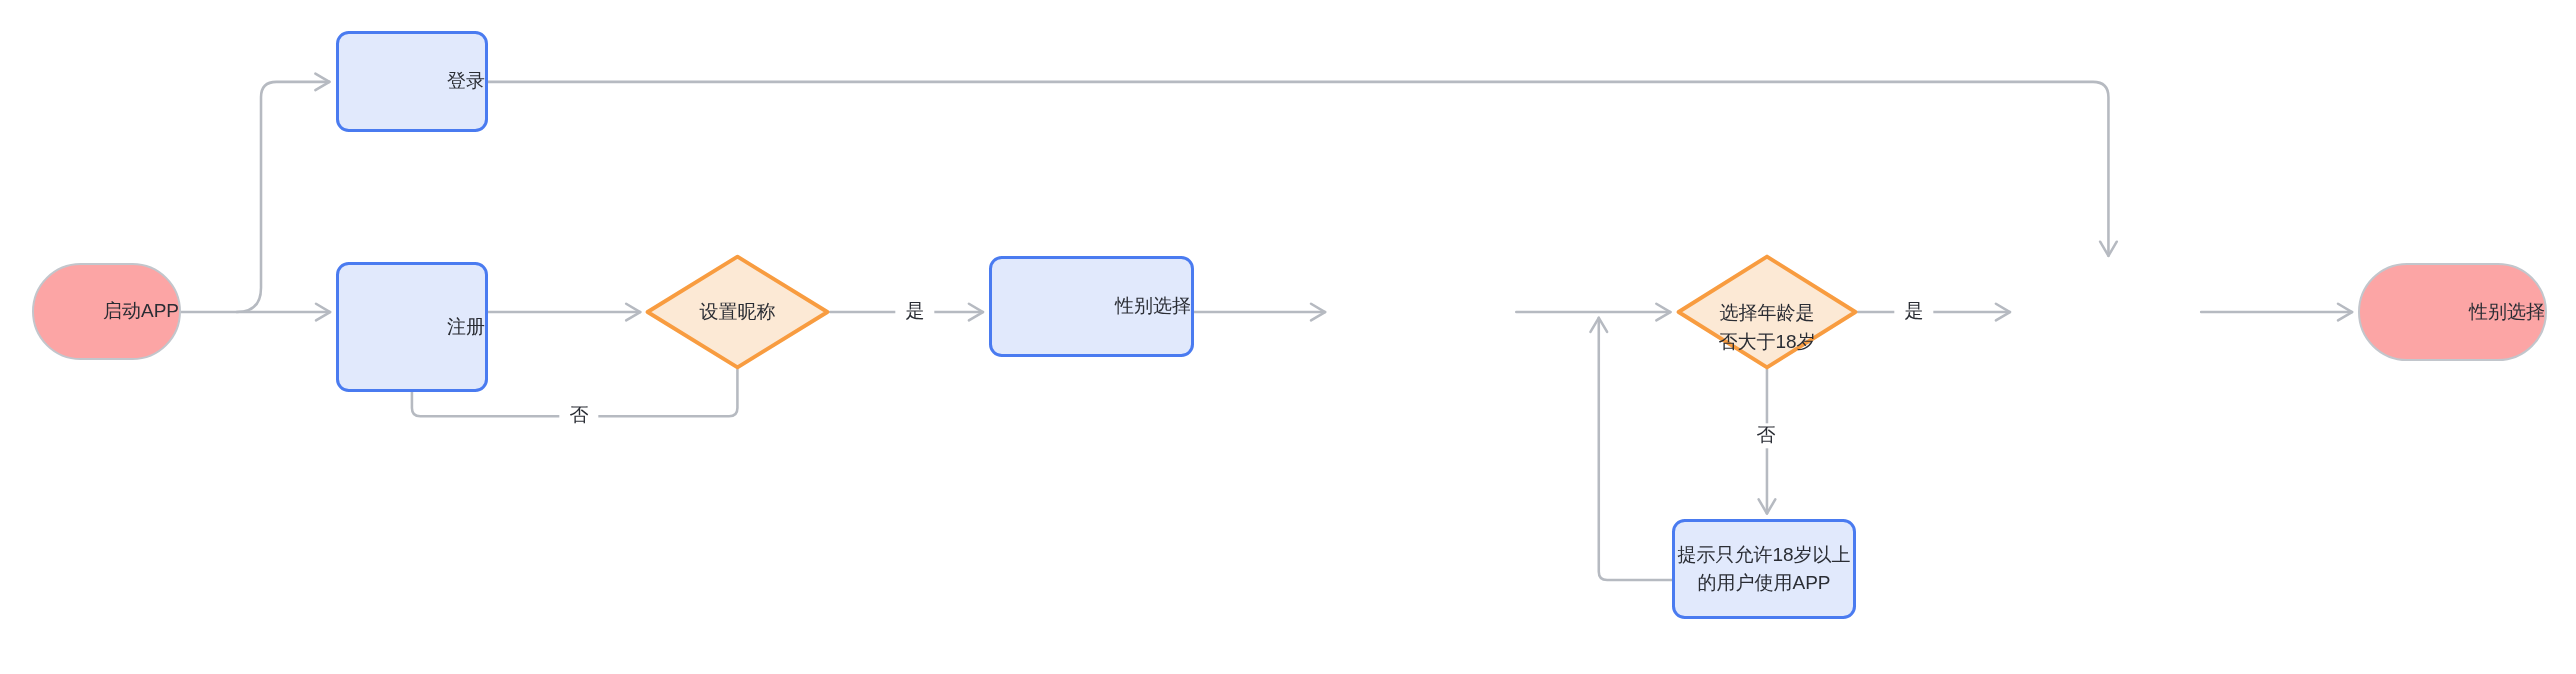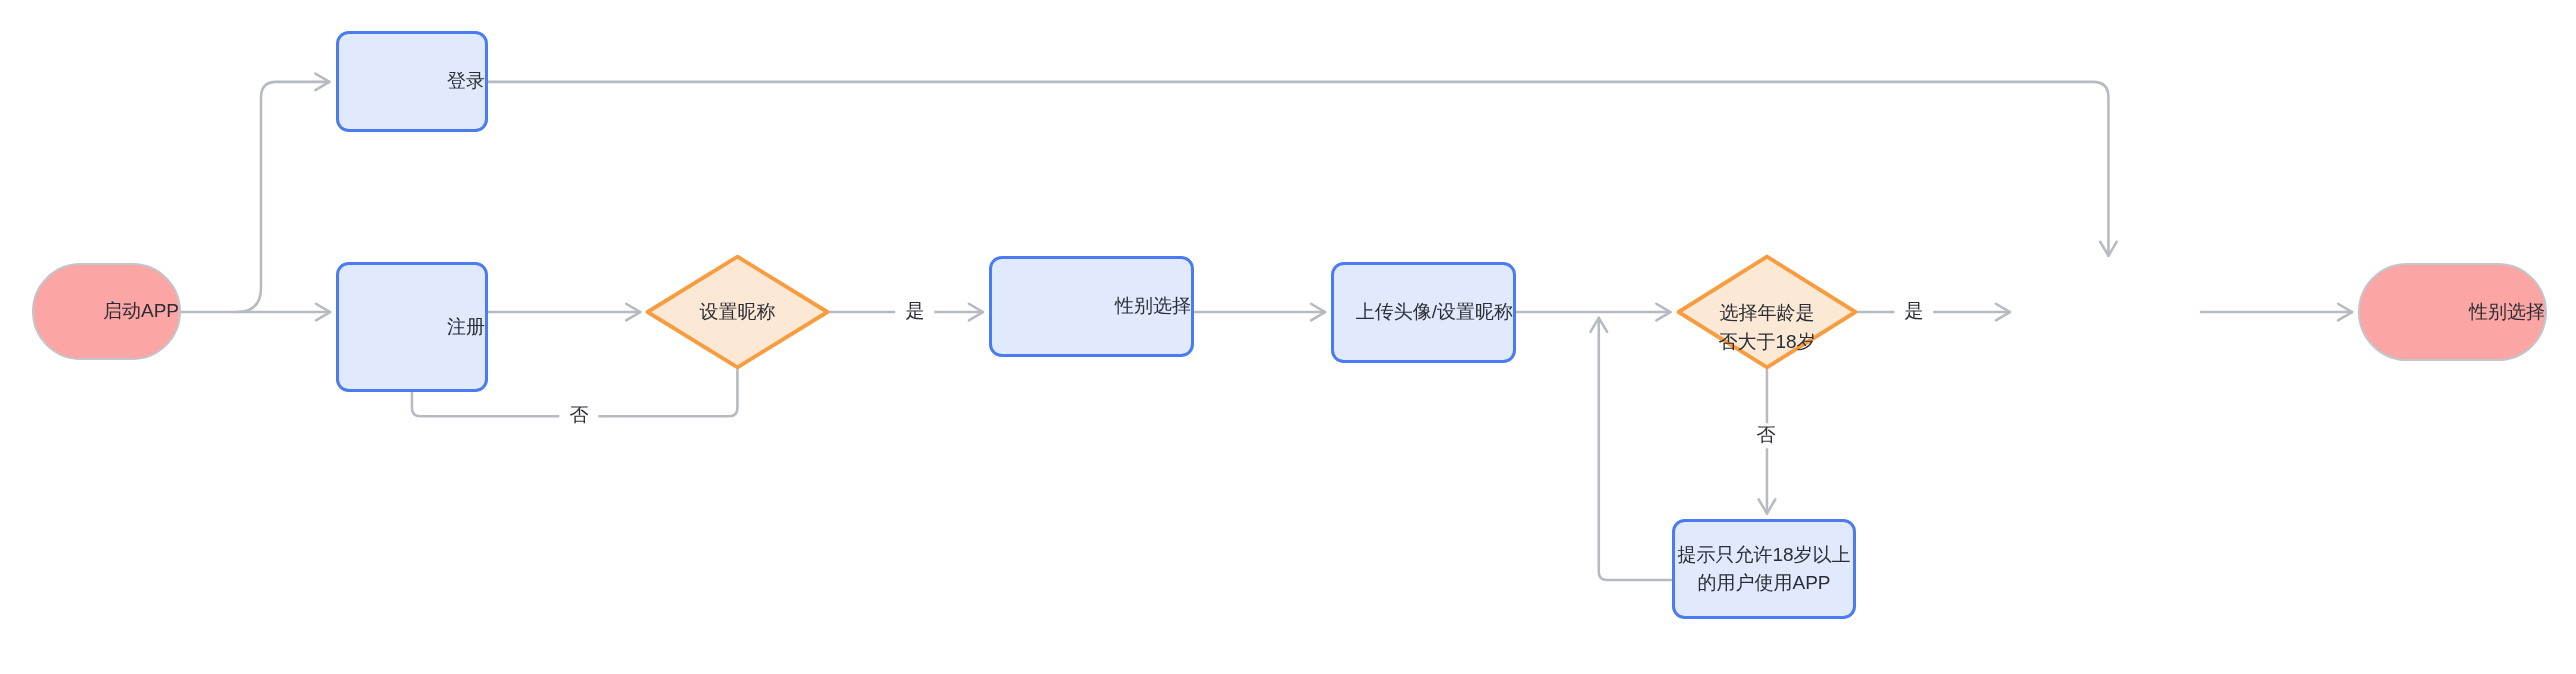--- a/index.html
+++ b/index.html
@@ -92,23 +92,20 @@
     </svg>
     <div class="dlabel">
       <span class="nowrap">设置昵称</span>
     </div>
   </div>
 
   <div class="node process" style="left:989px;top:256px;width:205px;height:101px;">
     <span class="nowrap">性别选择</span>
   </div>
 
-  <div class="node process" style="left:1331px;top:262px;width:185px;height:101px;">
-    <span class="nowrap">上传头像/设置昵称</span>
-  </div>
 
   <div class="diamond" style="left:1676px;top:254px;width:182px;height:116px;">
     <svg width="182" height="116" viewBox="0 0 284 181">
       <polygon points="142,4 280,90.5 142,177 4,90.5" fill="#fce9d5" stroke="#f89c40" stroke-width="6" stroke-linejoin="round"></polygon>
     </svg>
     <div class="dlabel">
       <span class="inner">选择年龄是否大于18岁</span>
     </div>
   </div>
 

